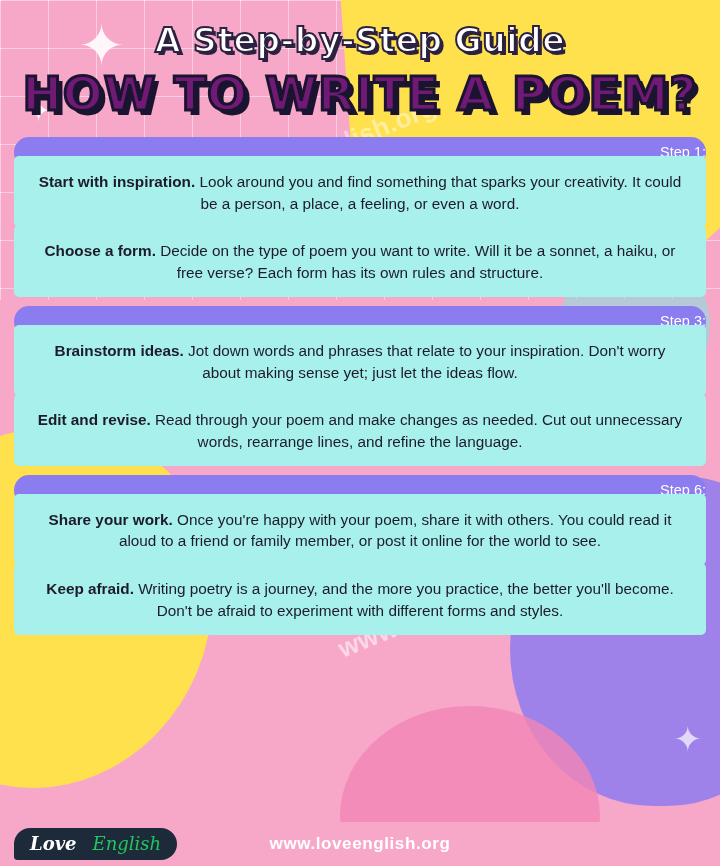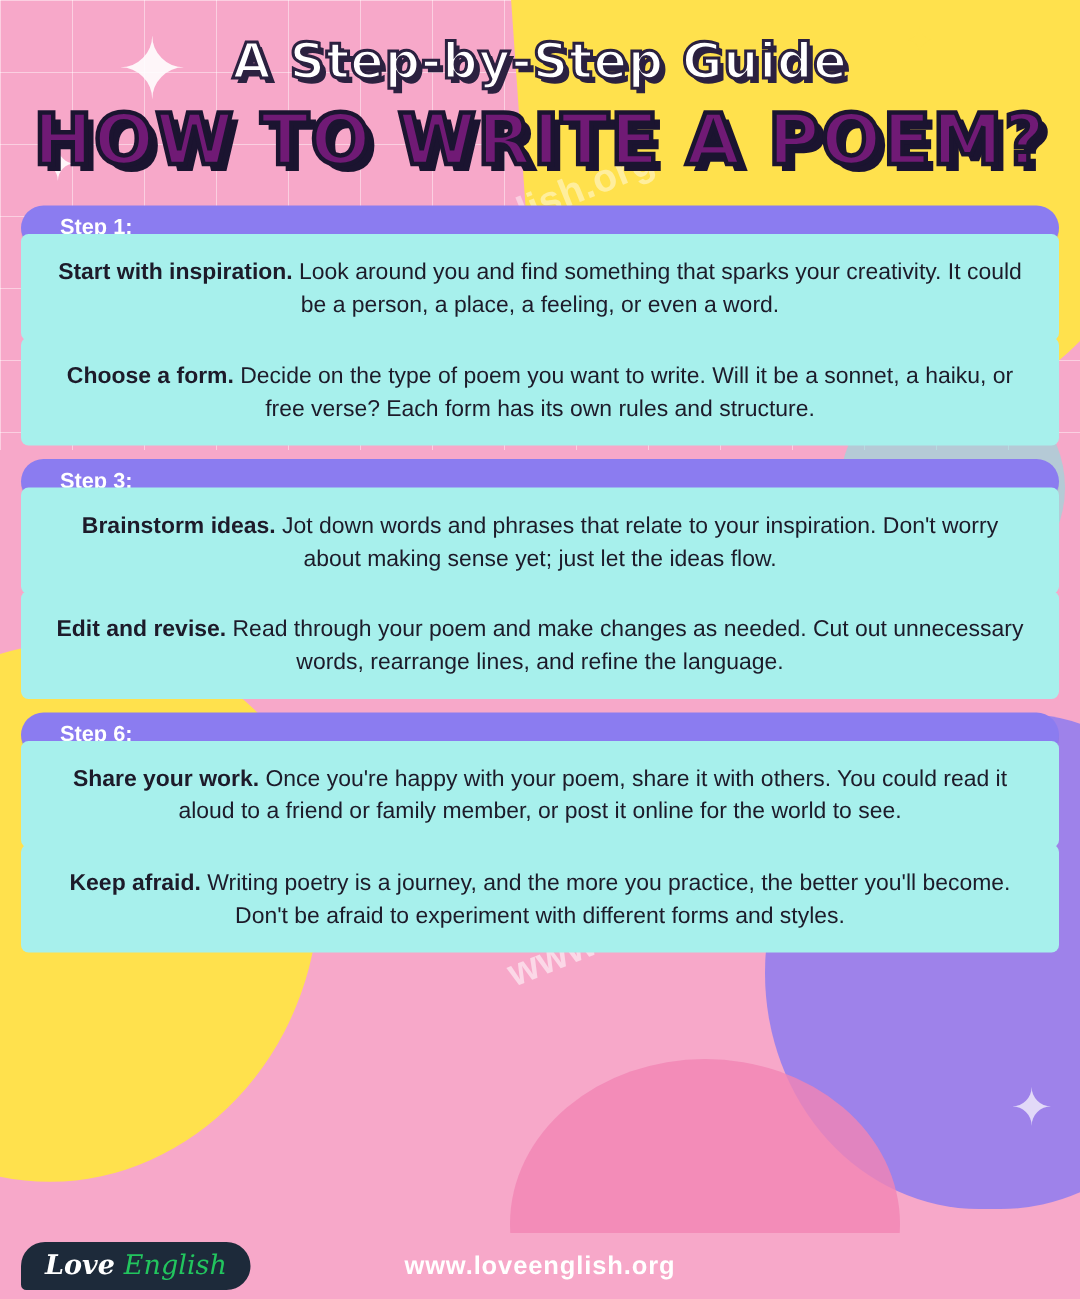--- a/index.html
+++ b/index.html
@@ -130,24 +130,25 @@
   .steps {
     position: relative;
     padding: 10px 14px 0;
   }
   .step { margin-bottom: 9px; }
 
   .step-label {
     background: #8b7cf0;
     color: #ffffff;
     font-size: 14.5px;
-    font-weight: 700;
+    font-weight: 400;
     padding: 7px 0 7px 26px;
     border-radius: 16px;
     box-shadow: 0 2px 0 rgba(0,0,0,.06);
+    text-align: right;
   }
 
   .step-body {
     position: relative;
     margin-top: -11px;
     background: #a7f0ec;
     border-radius: 5px;
     padding: 15px 22px 13px;
     font-size: 15.3px;
     line-height: 1.42;
@@ -175,21 +176,21 @@
   .logo {
     position: absolute;
     left: 14px; bottom: 6px;
     background: #1d2a3a;
     color: #ffffff;
     border-radius: 18px 18px 18px 4px;
     padding: 5px 16px 6px;
     font-size: 18px;
     display: flex;
     align-items: baseline;
-    gap: 6px;
+    gap: 16px;
   }
   .logo .love { font-family: "DejaVu Serif", serif; font-style: italic; font-weight: 700; color:#fff; }
   .logo .english { font-family: "DejaVu Serif", serif; font-style: italic; color:#22c55e; }
 </style>
 </head>
 <body>
 
 <div id="poster">
 
   <div class="bg-layer">

